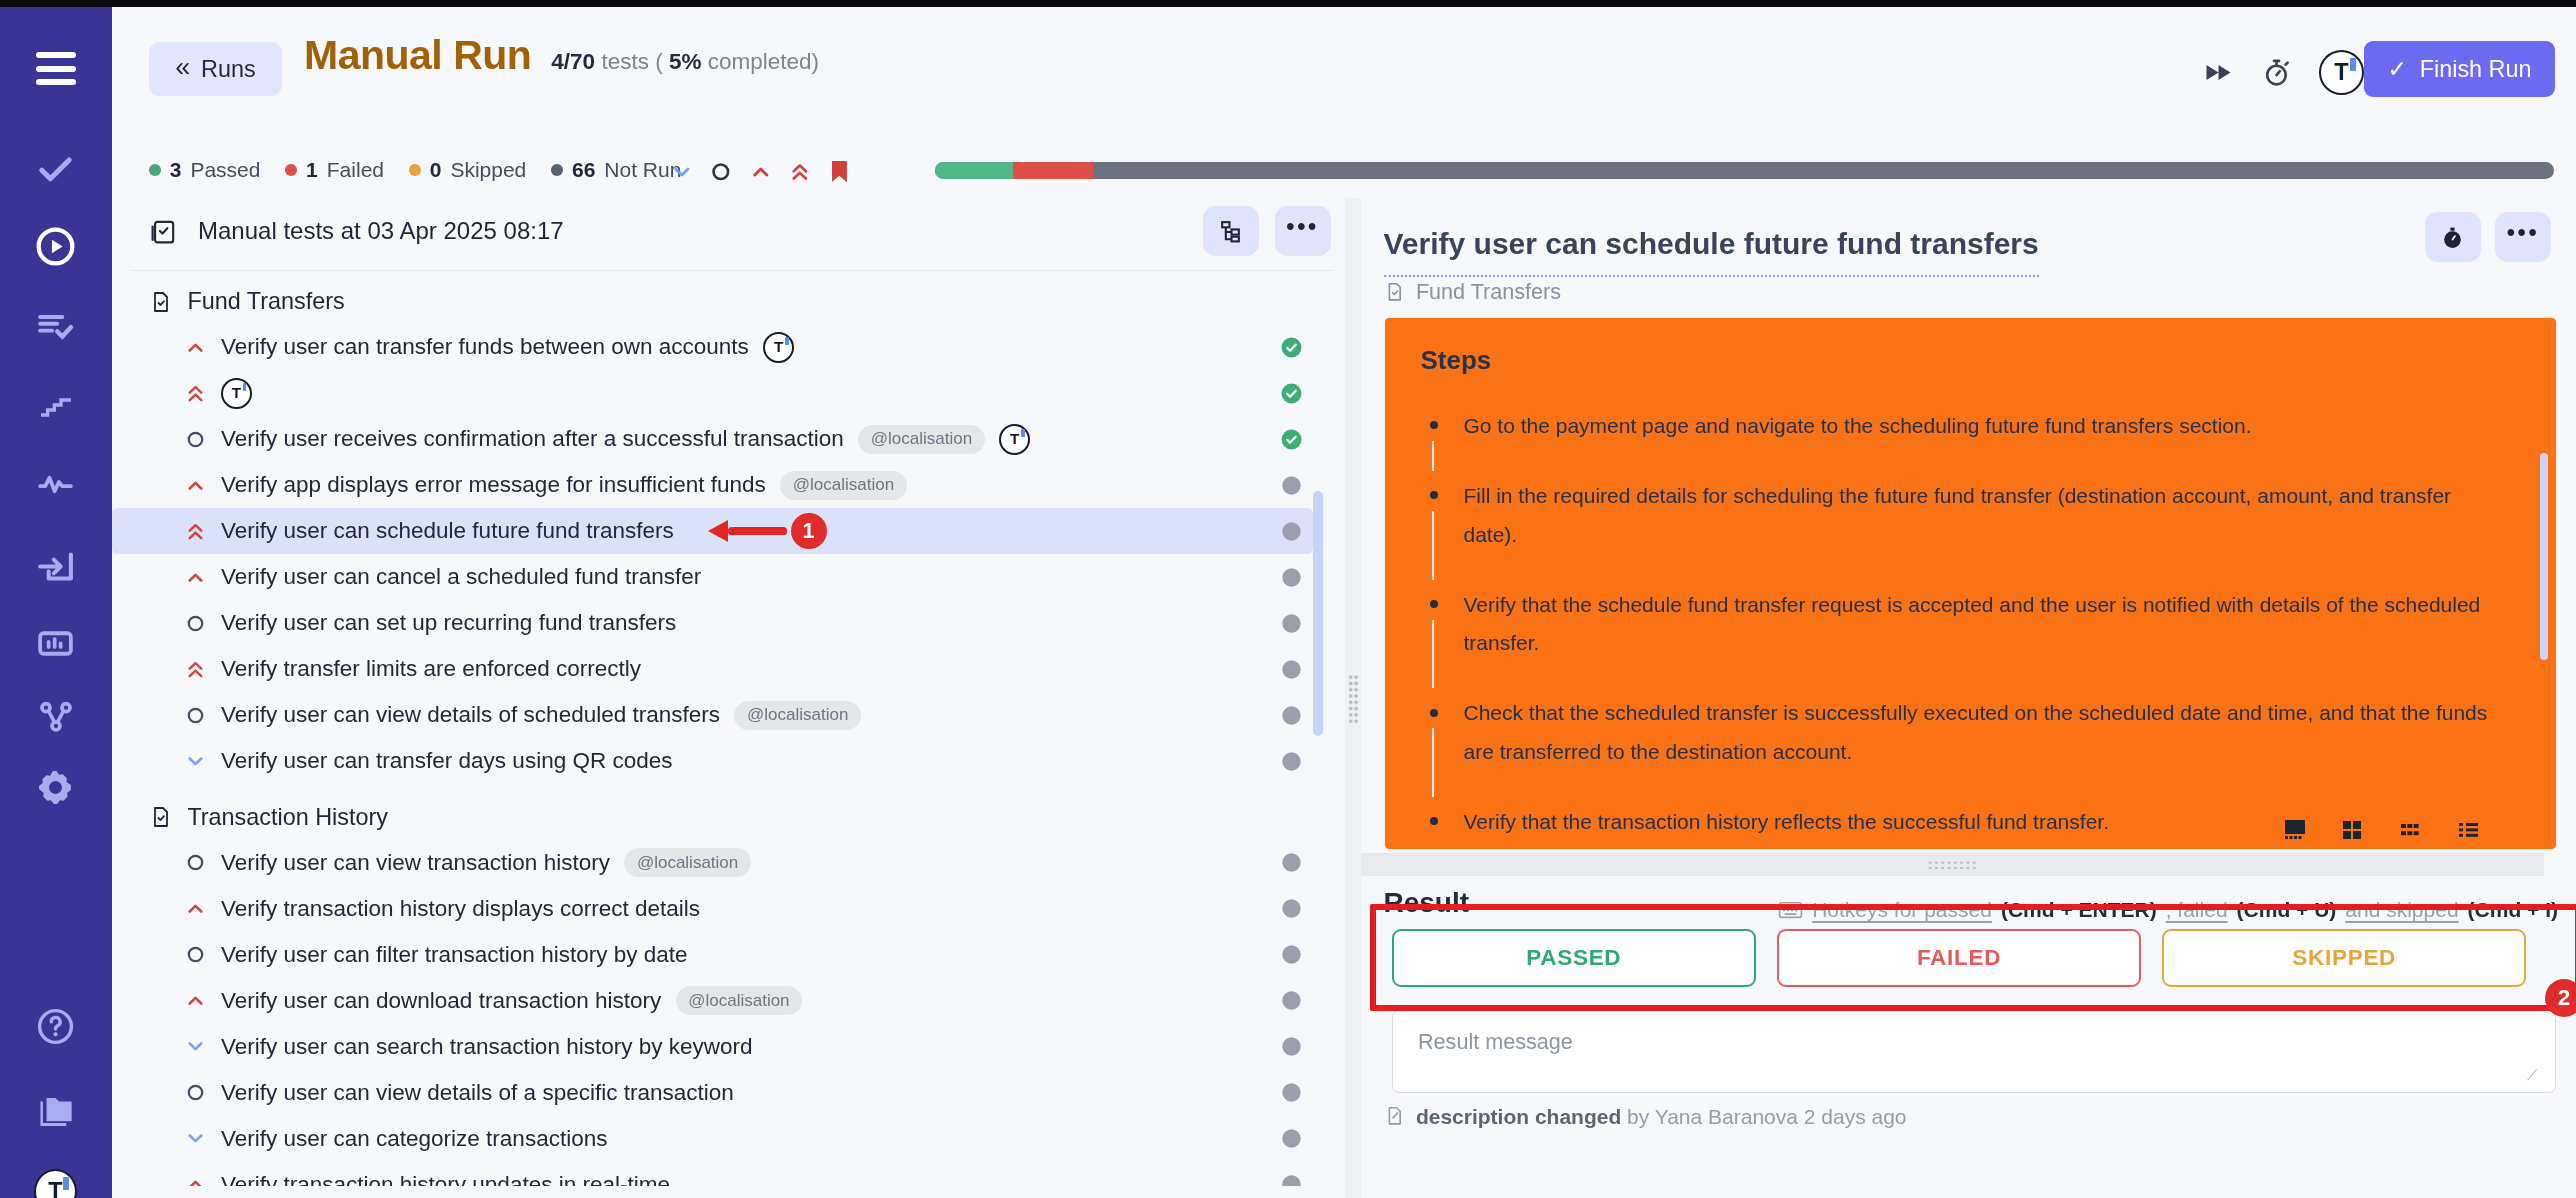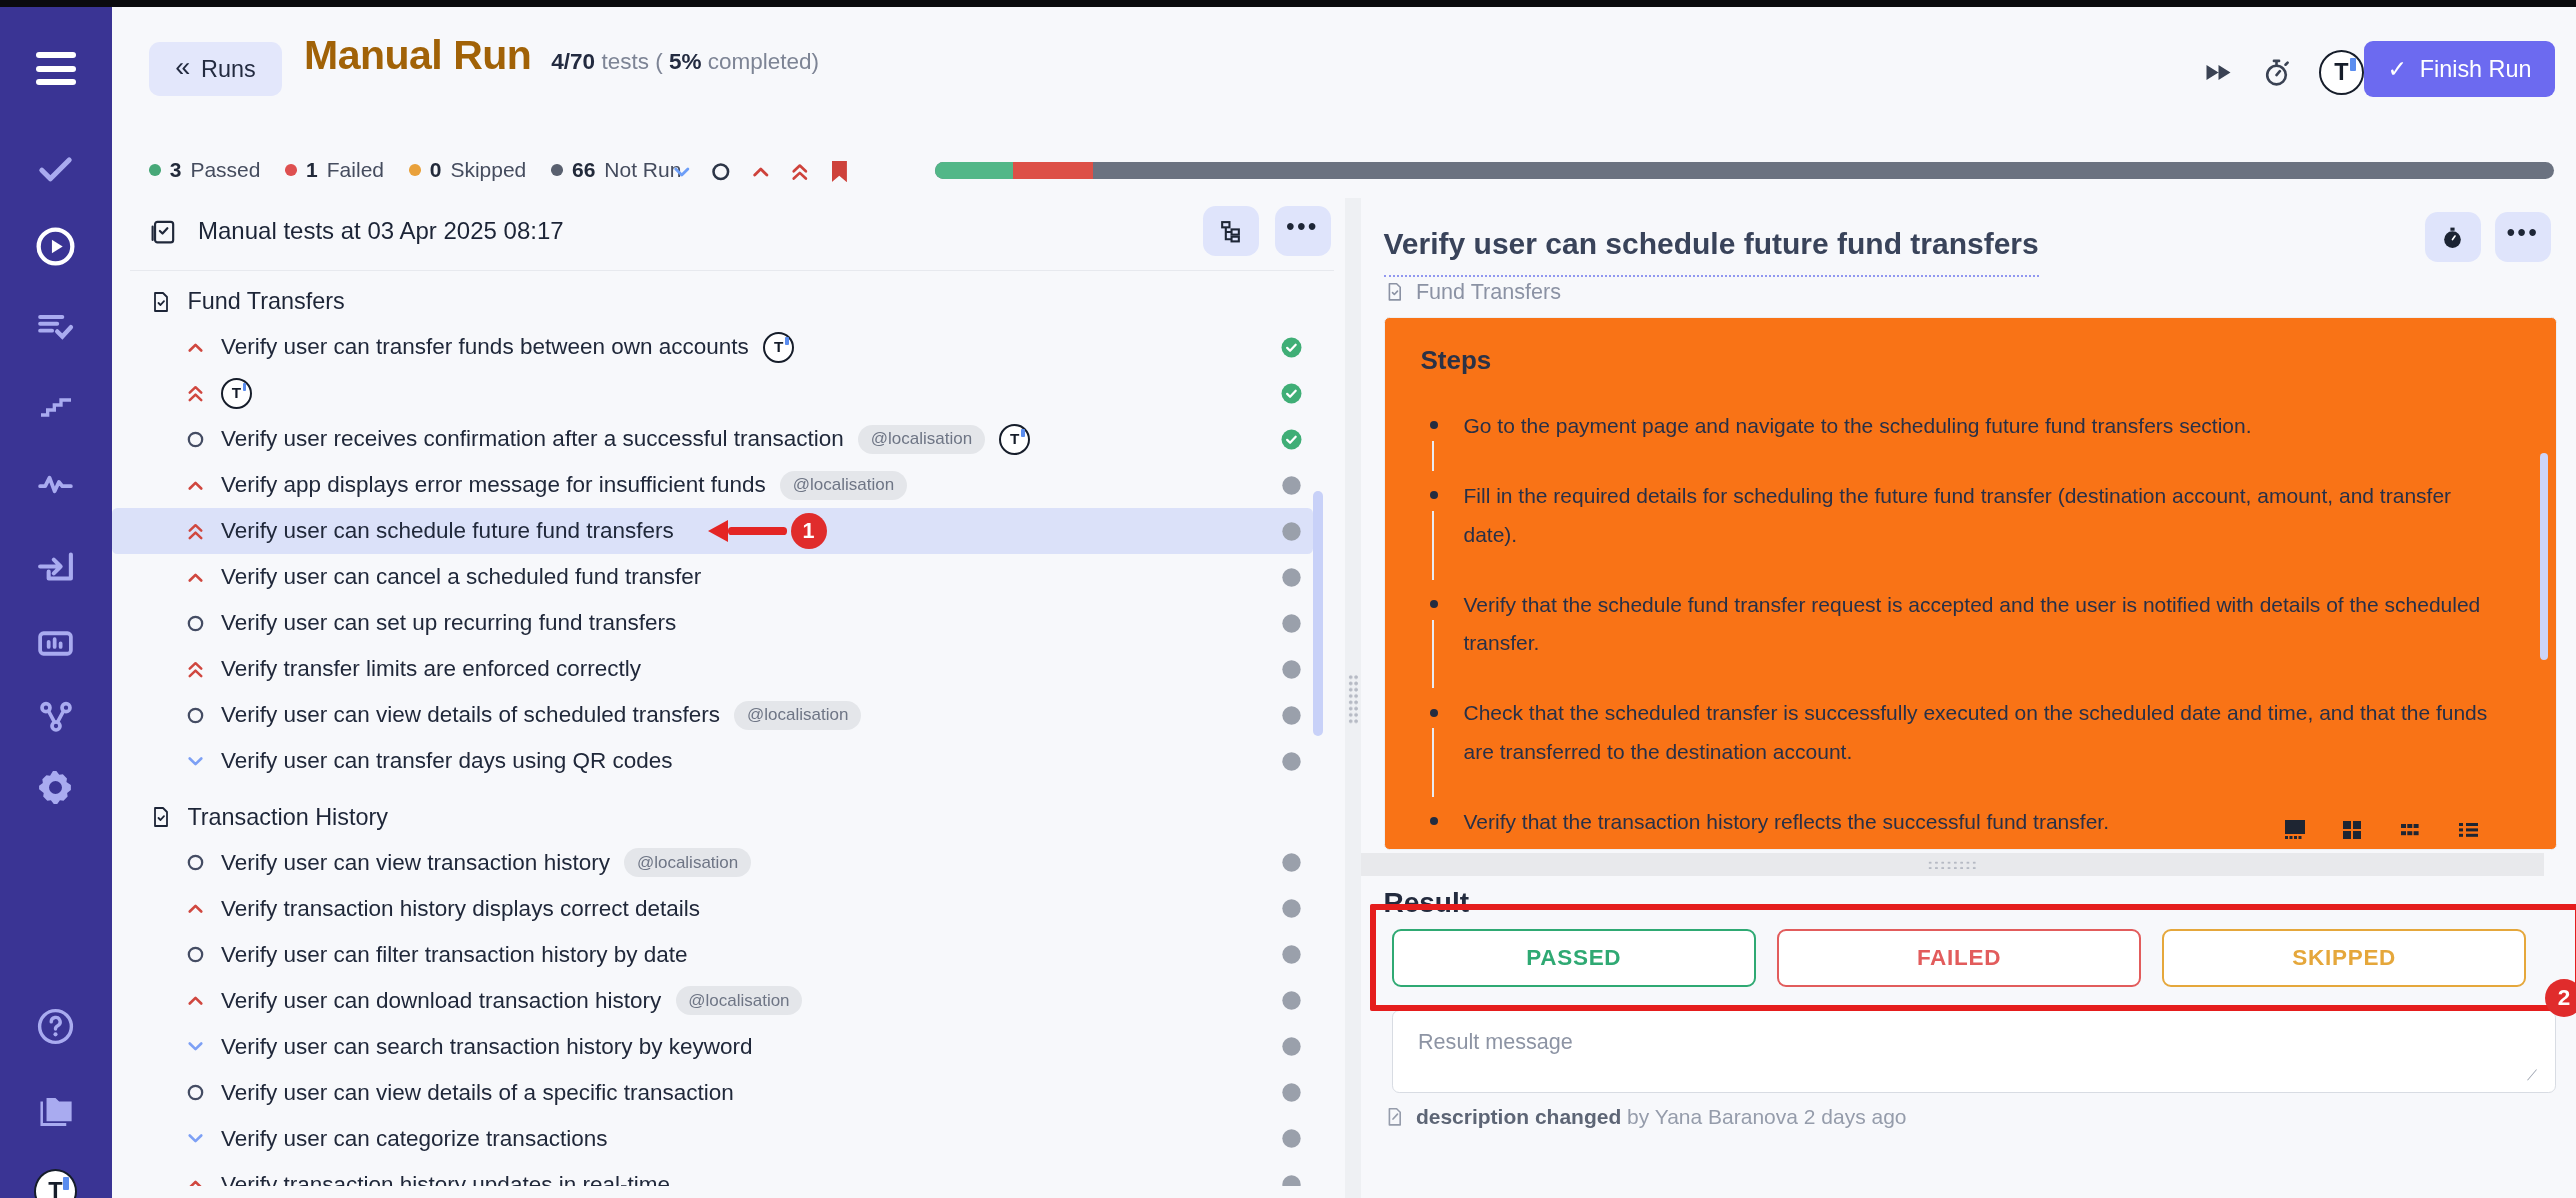--- a/index.html
+++ b/index.html
@@ -105,21 +105,21 @@
   .hotkeys{position:absolute;right:18px;top:700px;display:flex;align-items:center;gap:9px;font-size:21px;}
   .hk-gray{color:#9aa1ae;text-decoration:underline;text-underline-offset:3.6px;}
   .hk-bold{color:#242c3e;font-weight:700;}
   .result-btns{position:absolute;left:31px;top:731px;width:1134px;display:flex;gap:21.6px;}
   .rbtn{flex:1;height:58px;background:#fff;border-radius:9px;border:2.3px solid;display:flex;align-items:center;justify-content:center;
         font-size:22.5px;font-weight:600;letter-spacing:0.7px;cursor:pointer;font-family:inherit;}
   .result-msg{position:absolute;left:31px;top:812px;width:1112px;height:45px;resize:none;border:1.4px solid #d8dce3;border-radius:7.2px;
               background:#fff;font-family:inherit;font-size:21.6px;color:#2a3142;padding:18px 25px;}
   .result-msg::placeholder{color:#8d94a4;}
   .resize-glyph{position:absolute;left:1166px;top:869px;width:12.6px;height:12.6px;color:#9aa1ae;font-size:14.4px;}
-  .activity{position:absolute;left:22.5px;top:907px;display:flex;align-items:center;gap:10.8px;font-size:21px;color:#959cab;}
+  .activity{position:absolute;left:22.5px;top:907px;display:flex;gap:10.8px;font-size:21px;color:#959cab;}
   .activity b{color:#5d6575;font-weight:700;}
 
   
   .anno-box{left:1370px;top:904px;width:1199px;height:95px;border:6.3px solid #e51d1d;border-radius:1.8px;pointer-events:none;}
   .anno-badge2{left:2545px;top:979px;width:38px;height:38px;border-radius:50%;background:#e02c2c;color:#fff;font-weight:700;
                font-size:22.5px;display:flex;align-items:center;justify-content:center;}
 </style>
 </head>
 <body>
 
@@ -667,20 +667,34 @@
         <span class="vi vi4"></span>
       </div>
       <div class="card-scrollbar"></div>
     </div>
 
     <div class="hresize">
         <div class="grip"></div>
       </div>
 
     <div class="result-head">Result</div>
+    <div class="hotkeys" id="hotkeys">
+      <span style="display:flex;">
+        <svg width="25" height="20" viewBox="0 0 24 18" fill="none" stroke="#9aa1ae" stroke-width="1.6">
+          <rect x="1.5" y="2" width="21" height="14" rx="2"></rect>
+            <path d="M5 6h1M9 6h1M13 6h1M17 6h1M5 9.5h1M9 9.5h1M13 9.5h1M17 9.5h1M7 13h10" stroke-linecap="round"></path>
+        </svg>
+      </span>
+    <span class="hk-gray">Hotkeys for passed</span>
+        <span class="hk-bold">(Cmd + ENTER)</span>
+        <span class="hk-gray">, failed</span>
+        <span class="hk-bold">(Cmd + U)</span>
+        <span class="hk-gray">and skipped</span>
+        <span class="hk-bold">(Cmd + I)</span>
+      </div>
     <div class="result-btns" id="result-btns">
         <button class="rbtn" style="border-color: rgb(47, 169, 115); color: rgb(47, 169, 115);">PASSED</button>
         <button class="rbtn" style="border-color: rgb(226, 92, 92); color: rgb(226, 92, 92);">FAILED</button>
         <button class="rbtn" style="border-color: rgb(229, 167, 59); color: rgb(229, 167, 59);">SKIPPED</button>
       </div>
     <textarea class="result-msg" placeholder="Result message" style=""></textarea>
     <div class="resize-glyph">⟋</div>
     <div class="activity">
       <span style="display:flex;">
         <svg width="21.6" height="21.6" viewBox="0 0 24 24" fill="none" stroke="#959cab" stroke-width="1.8" stroke-linecap="round" stroke-linejoin="round">

